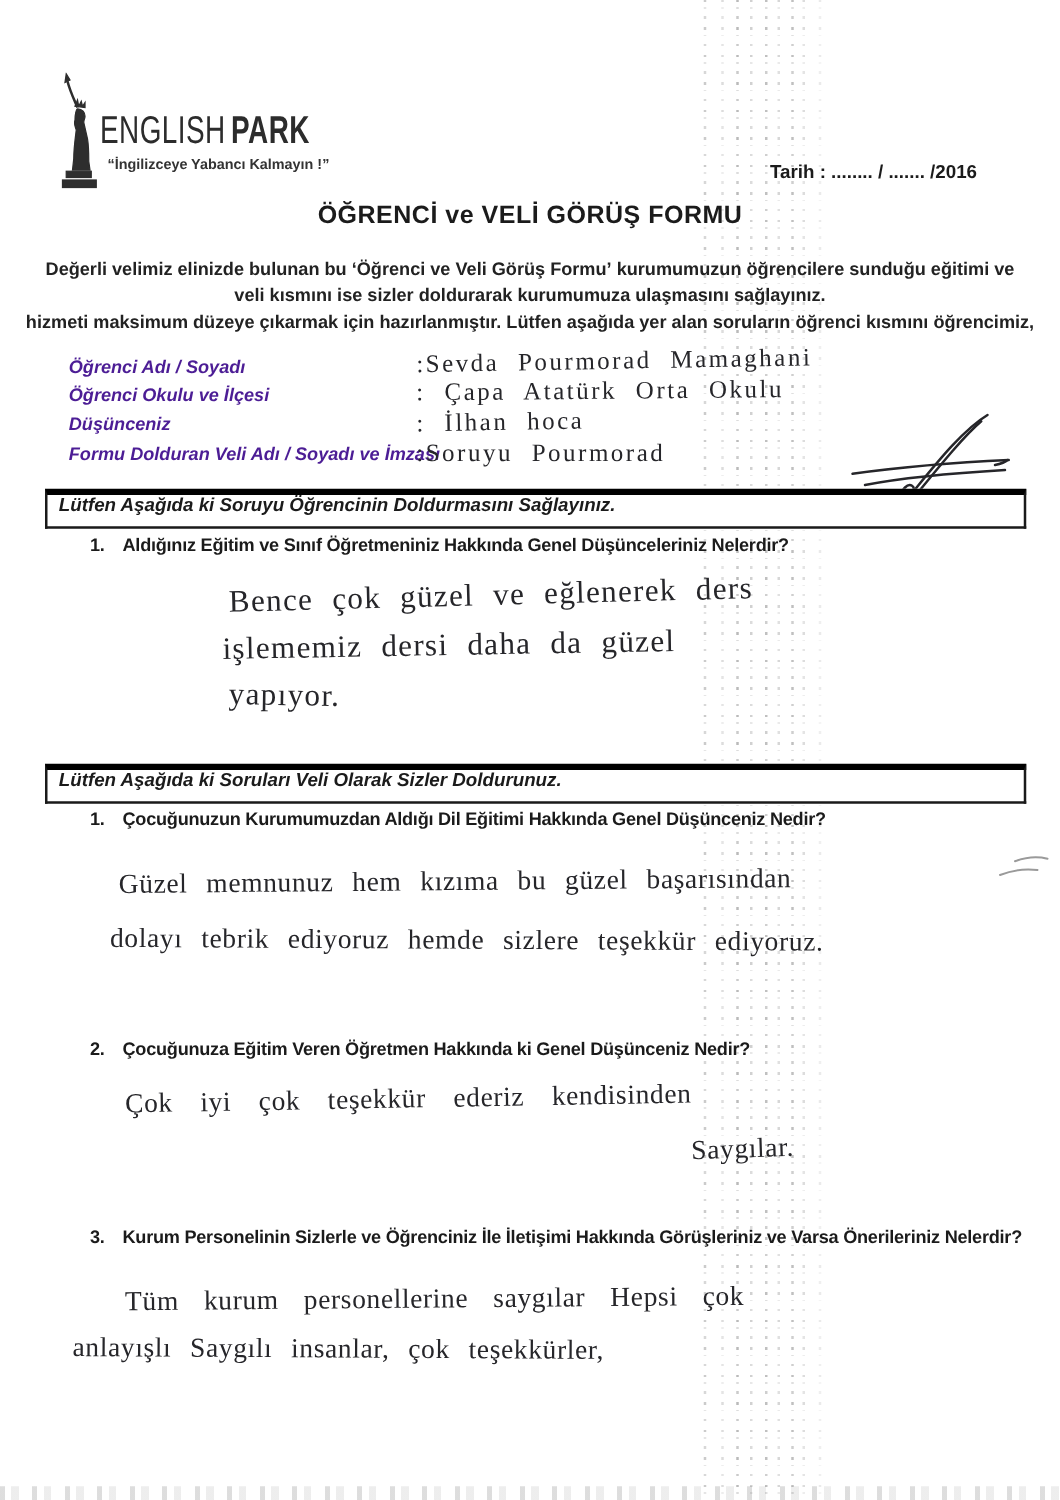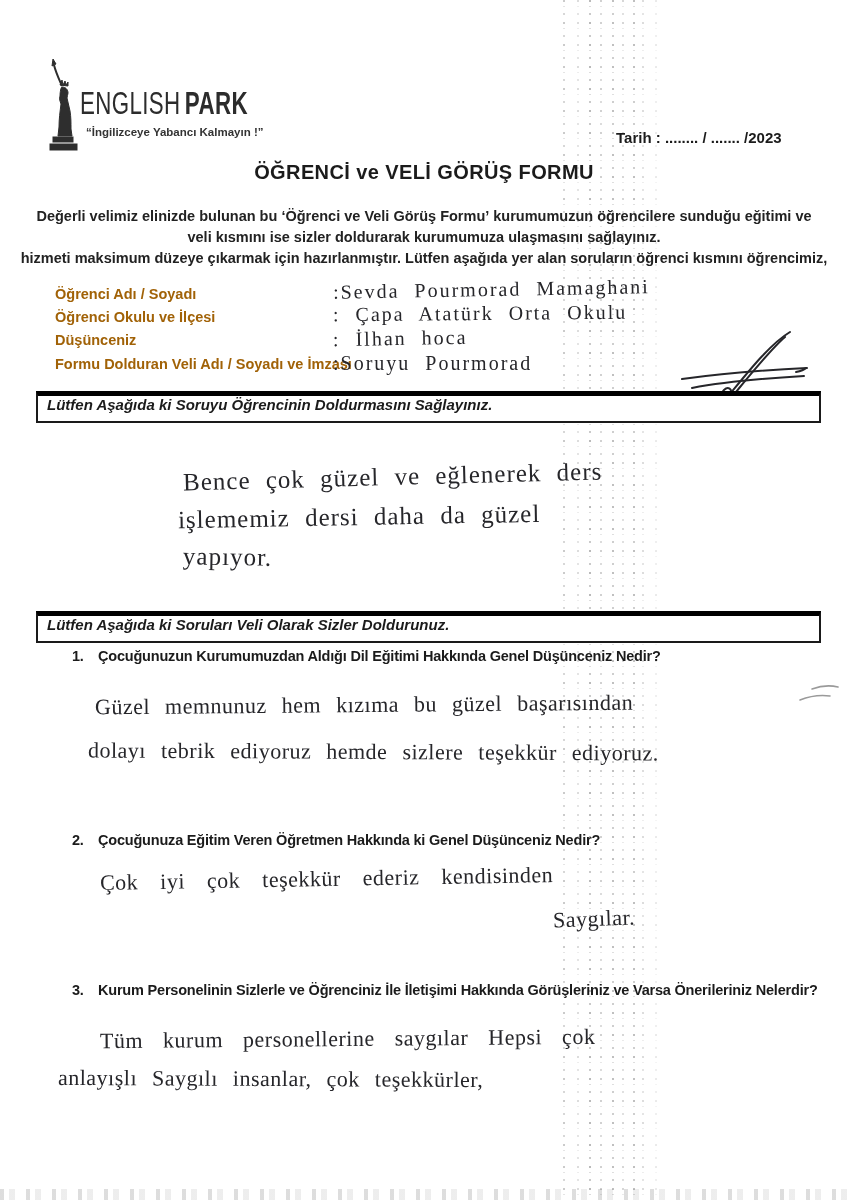--- a/index.html
+++ b/index.html
@@ -25,21 +25,21 @@
   .brand .b1{font-weight:400;}
   .brand .b2{font-weight:700;margin-left:6px;}
   .slogan{position:absolute;left:86px;top:126px;font-size:11.5px;font-weight:700;color:#333;white-space:nowrap;}
   .date{position:absolute;left:616px;top:129px;font-size:15px;font-weight:600;white-space:nowrap;}
   .title{position:absolute;left:0;top:161px;width:100%;text-align:center;
     font-size:20px;font-weight:700;letter-spacing:.4px;}
   .intro{position:absolute;left:0;top:206px;width:100%;text-align:center;
     font-size:14.5px;line-height:21px;color:#222;}
   .intro div{white-space:nowrap;font-weight:bold;}
   
-  .flabel{position:absolute;left:55px;font-size:14.5px;font-weight:600;color:#a16207;white-space:nowrap;}
+  .flabel{position:absolute;left:55px;font-size:14.5px;font-weight:600;color:#4c1d95;white-space:nowrap;font-style:italic;}
   
   .hw{font-family:cursive;color:#26262a;white-space:nowrap;position:absolute;}
   .hw-val{font-size:20px;letter-spacing:2px;word-spacing:8px;left:333px;}
   .hw-big{font-size:25px;letter-spacing:1px;word-spacing:8px;}
   .hw-med{font-size:22px;letter-spacing:.5px;word-spacing:9px;}
   
   .secbox{position:absolute;left:36px;width:772px;height:25px;background:#fff;
     border:2px solid #1a1a1a;border-top:5px solid #000;
     font-size:15px;font-weight:700;font-style:italic;
     display:flex;padding-left:9px;box-sizing:content-box;}
@@ -70,21 +70,21 @@
       <path d="M7,1 l3,5 l-4,2 z"></path>
       <path d="M8,7 C10,15 13,21 16,28" fill="none" stroke-width="2"></path>
       <path d="M14,27 l2,-5 l1,5 l2,-4 l1,4 l2,-3 l0,4 z"></path>
       <path d="M16,29 c4,0 6,3 6,6 c0,2 -1,3 -1,5 l3,13 c1,6 1,12 1,18 l1,7 l-14,0 l1,-9 c0,-8 1,-15 2,-23 c-1,-3 -2,-5 -1,-8 c0,-4 1,-9 2,-9 z"></path>
       <rect x="7" y="79" width="20" height="5"></rect>
       <rect x="4" y="86" width="27" height="6"></rect>
     </g>
   </svg>
   <div class="brand"><span class="b1">ENGLISH</span><span class="b2">PARK</span></div>
   <div class="slogan">“İngilizceye Yabancı Kalmayın !”</div>
-  <div class="date">Tarih : ........ / ....... /2023</div>
+  <div class="date">Tarih : ........ / ....... /2016</div>
 
   <div class="title">ÖĞRENCİ ve VELİ GÖRÜŞ FORMU</div>
   <div class="intro">
     <div><span>Değerli velimiz elinizde bulunan bu </span><b>‘Öğrenci ve Veli Görüş Formu’</b><span> kurumumuzun öğrencilere sunduğu eğitimi ve</span></div>
     <div>veli kısmını ise sizler doldurarak kurumumuza ulaşmasını sağlayınız.</div>
     <div>hizmeti maksimum düzeye çıkarmak için hazırlanmıştır. Lütfen aşağıda yer alan soruların öğrenci kısmını öğrencimiz,</div>
   </div>
 
   <div class="flabel" style="top:286px">Öğrenci Adı / Soyadı</div>
   <div class="flabel" style="top:309px">Öğrenci Okulu ve İlçesi</div>
@@ -104,20 +104,21 @@
       <path d="M58,62 C76,40 94,18 107,7"></path>
       <path d="M52,64 c-7,4 -11,1 -6,-4 c4,-4 9,-1 6,4"></path>
       <path d="M118,42 c5,-1 8,-2 10,-4"></path>
     </g>
   </svg>
 
   <div class="secbox" style="top:391px">
       <span>Lütfen Aşağıda ki Soruyu Öğrencinin Doldurmasını Sağlayınız.</span>
     </div>
 
+  <div class="question" style="top:429px"><span class="qnum">1.</span><span>Aldığınız Eğitim ve Sınıf Öğretmeniniz Hakkında Genel Düşünceleriniz Nelerdir?</span></div>
 
   <div class="hw hw-big" style="left:183px;top:463px;transform:rotate(-1.5deg)">Bence çok güzel ve eğlenerek ders</div>
   <div class="hw hw-big" style="left:178px;top:503px;transform:rotate(-1deg)">işlememiz dersi daha da güzel</div>
   <div class="hw hw-big" style="left:183px;top:543px;transform:rotate(1deg)">yapıyor.</div>
 
   <div class="secbox" style="top:611px">
       <span>Lütfen Aşağıda ki Soruları Veli Olarak Sizler Doldurunuz.</span>
     </div>
 
   <div class="question" style="top:648px"><span class="qnum">1.</span><span>Çocuğunuzun Kurumumuzdan Aldığı Dil Eğitimi Hakkında Genel Düşünceniz Nedir?</span></div>

